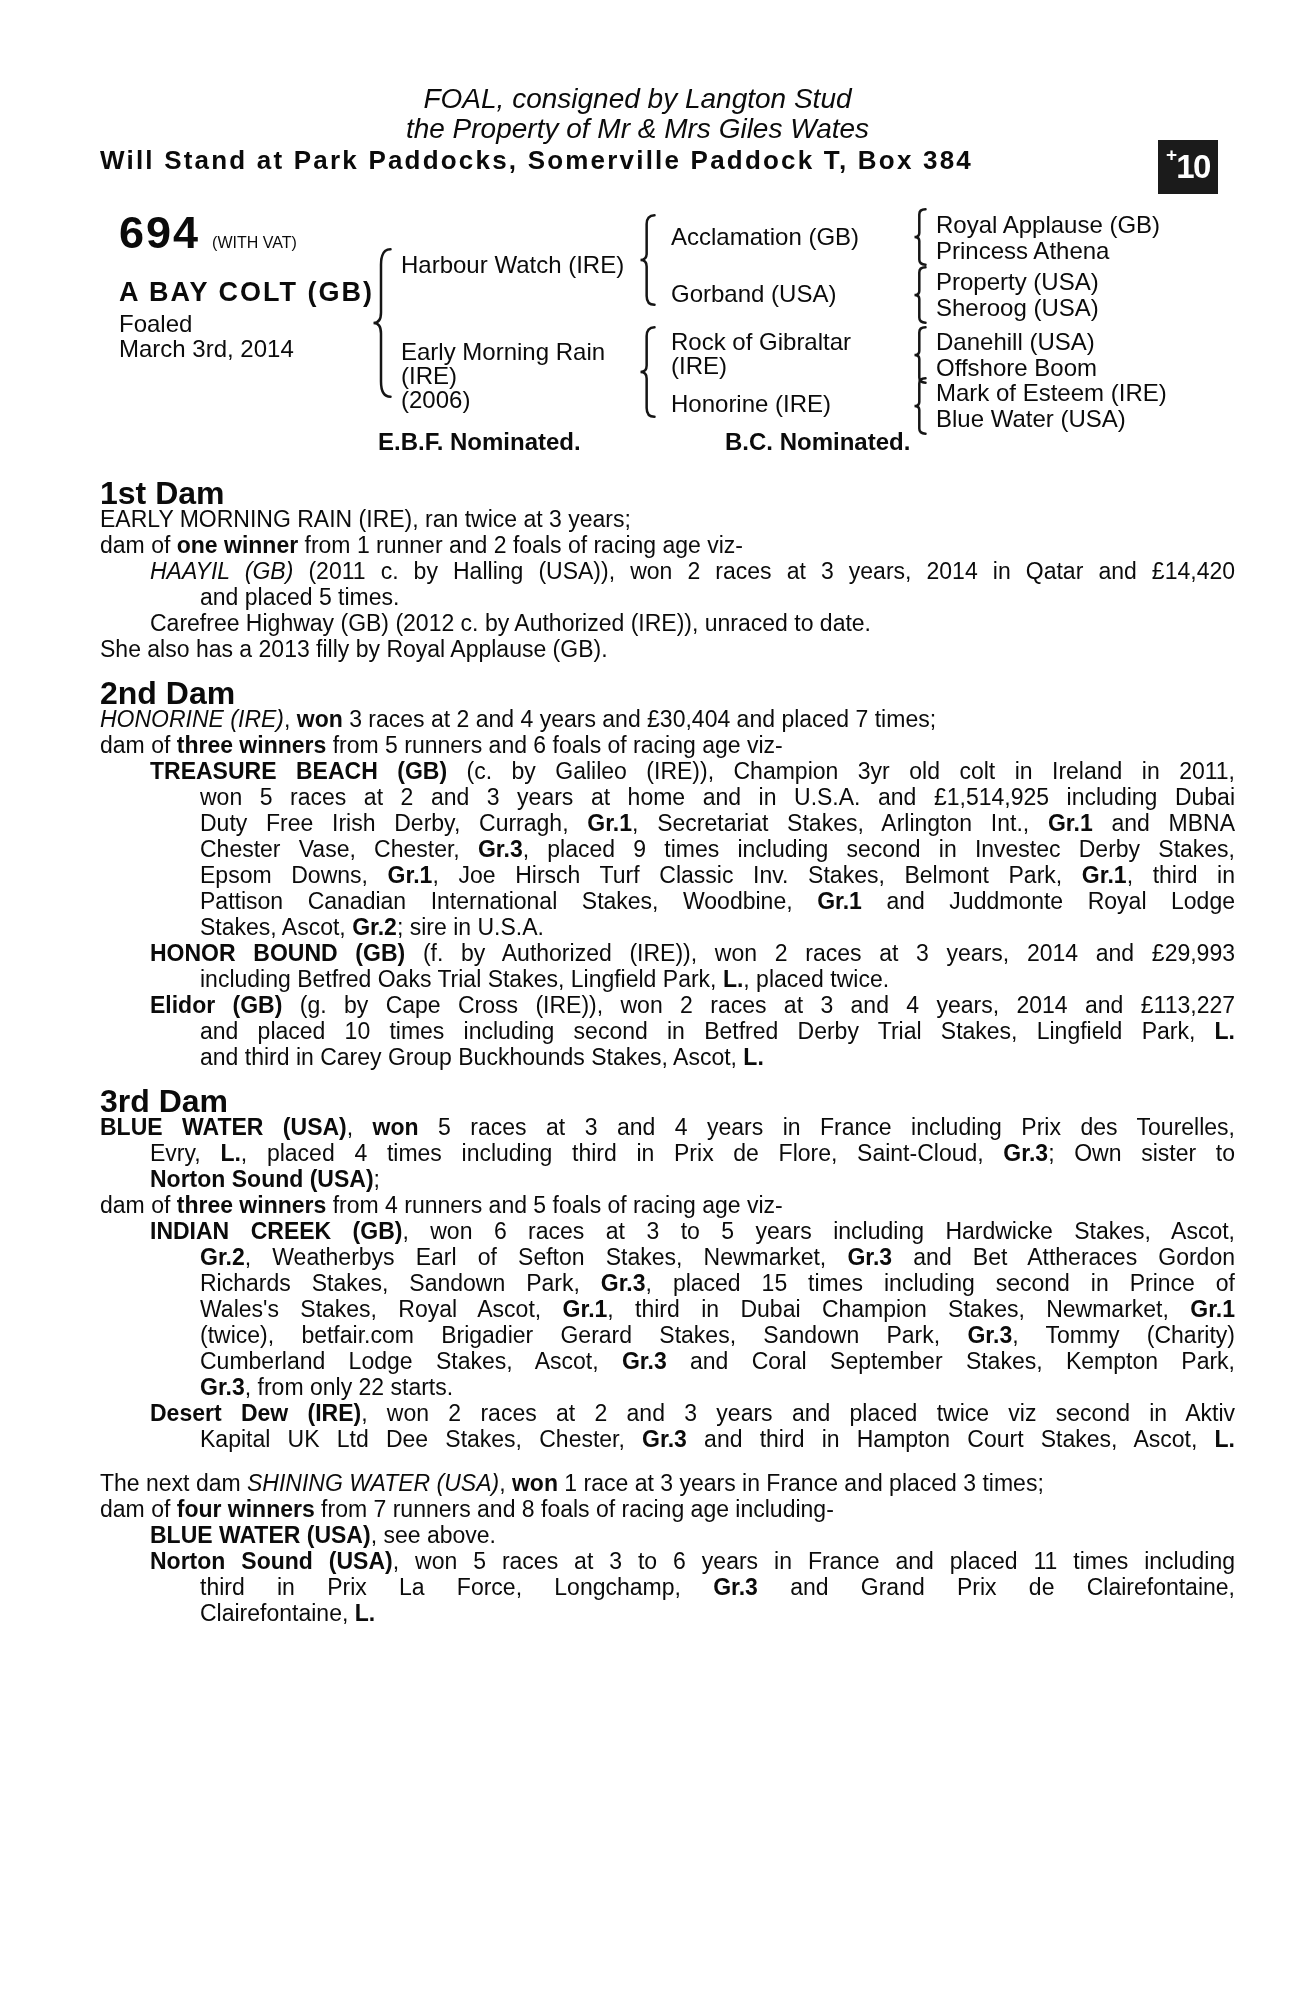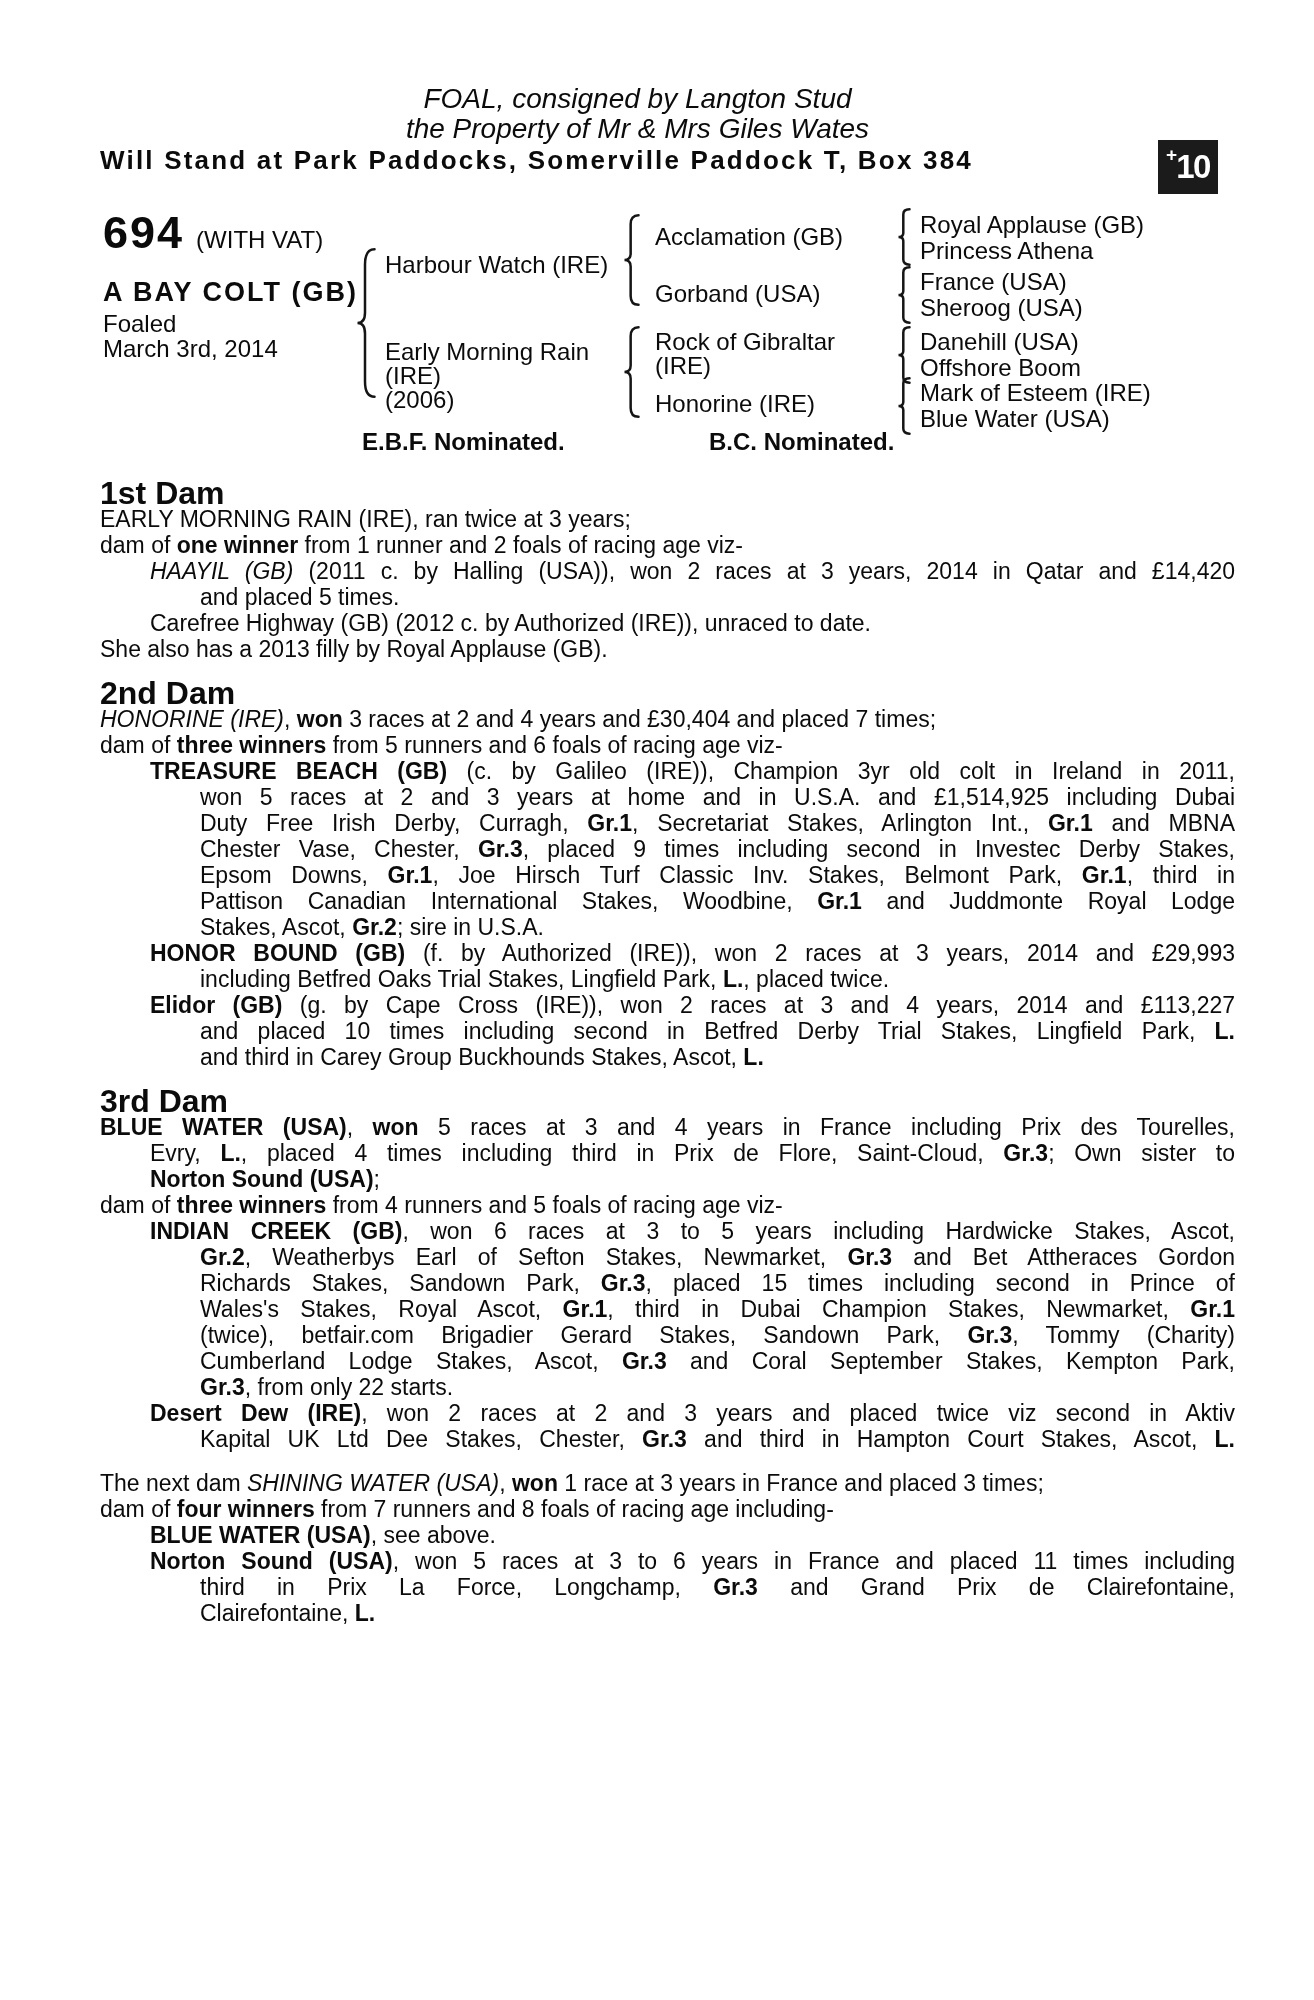--- a/index.html
+++ b/index.html
@@ -18,25 +18,25 @@
   
   .badge{
     position:absolute;left:1158px;top:140px;width:60px;height:54px;
     background:#1b1b1b;color:#ffffff;
     display:flex;align-items:center;justify-content:center;
     font-weight:bold;
   }
   .badge .plus{font-size:19px;align-self:flex-start;margin-top:4px;margin-right:-1px;}
   .badge .num{font-size:33px;letter-spacing:-1.5px;text-align:center;}
   
-  .pedigree{position:absolute;top:190px;left:0;width:1148px;height:272px;font-size:24px;}
+  .pedigree{position:absolute;top:190px;left:16px;width:1148px;height:272px;font-size:24px;}
   .pedigree .abs{position:absolute;line-height:24px;white-space:nowrap;}
   .lot-row{display:flex;align-items:baseline;gap:12px;}
   .lot-num{font-size:45px;font-weight:bold;letter-spacing:2px;line-height:1;}
-  .lot-vat{font-size:24px;}
+  .lot-vat{font-size:16px;}
   .colt-desc{font-weight:bold;font-size:27px;letter-spacing:2px;}
   .foal-line{font-size:24px;}
   .nom{font-weight:bold;font-size:24px;}
   .brace{position:absolute;display:block;}
   
   .content{position:absolute;top:480px;left:100px;width:1135px;font-size:23px;line-height:26px;}
   .dam-heading{font-weight:bold;font-size:32px;line-height:26px;}
   .line{min-height:26px;}
   .l1{padding-left:50px;}
   .l2{padding-left:100px;}
@@ -98,21 +98,21 @@
   <div class="abs" style="left:385px;top:198px">(2006)</div>
 
   <div class="abs" style="left:655px;top:35px">Acclamation (GB)</div>
   <div class="abs" style="left:655px;top:92px">Gorband (USA)</div>
   <div class="abs" style="left:655px;top:140px">Rock of Gibraltar</div>
   <div class="abs" style="left:655px;top:164px">(IRE)</div>
   <div class="abs" style="left:655px;top:202px">Honorine (IRE)</div>
 
   <div class="abs" style="left:920px;top:23px">Royal Applause (GB)</div>
   <div class="abs" style="left:920px;top:49px">Princess Athena</div>
-  <div class="abs" style="left:920px;top:80px">France (USA)</div>
+  <div class="abs" style="left:920px;top:80px">Property (USA)</div>
   <div class="abs" style="left:920px;top:106px">Sheroog (USA)</div>
   <div class="abs" style="left:920px;top:140px">Danehill (USA)</div>
   <div class="abs" style="left:920px;top:166px">Offshore Boom</div>
   <div class="abs" style="left:920px;top:191px">Mark of Esteem (IRE)</div>
   <div class="abs" style="left:920px;top:217px">Blue Water (USA)</div>
 
   <div class="abs nom" style="left:362px;top:240px">E.B.F. Nominated.</div>
   <div class="abs nom" style="left:709px;top:240px">B.C. Nominated.</div>
 </div>
 

